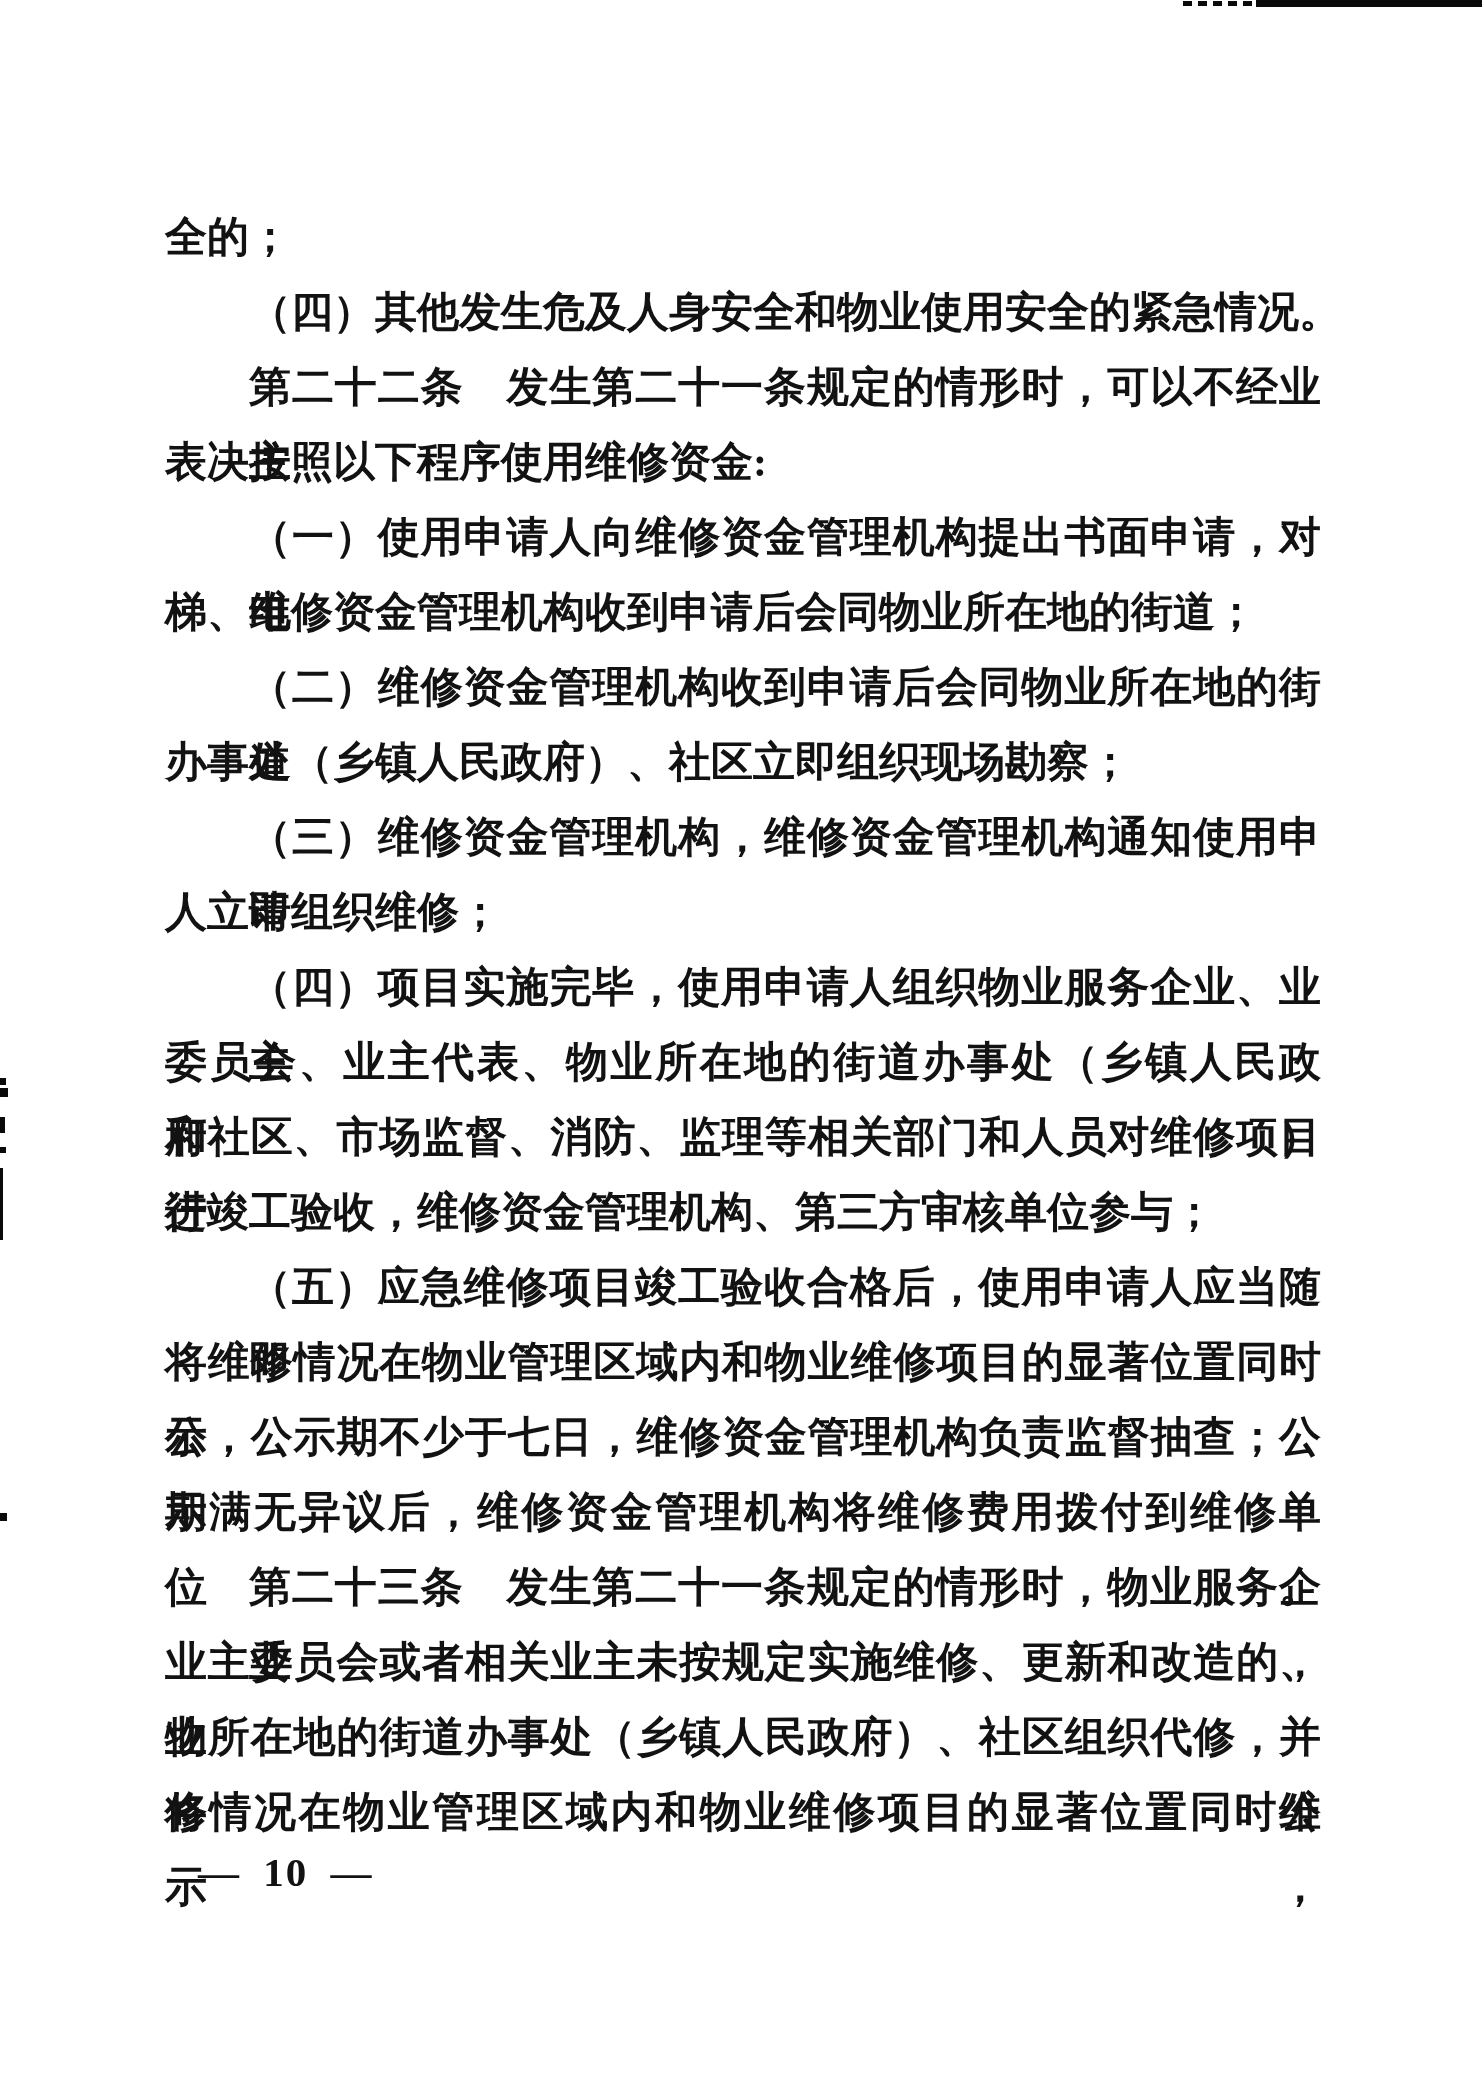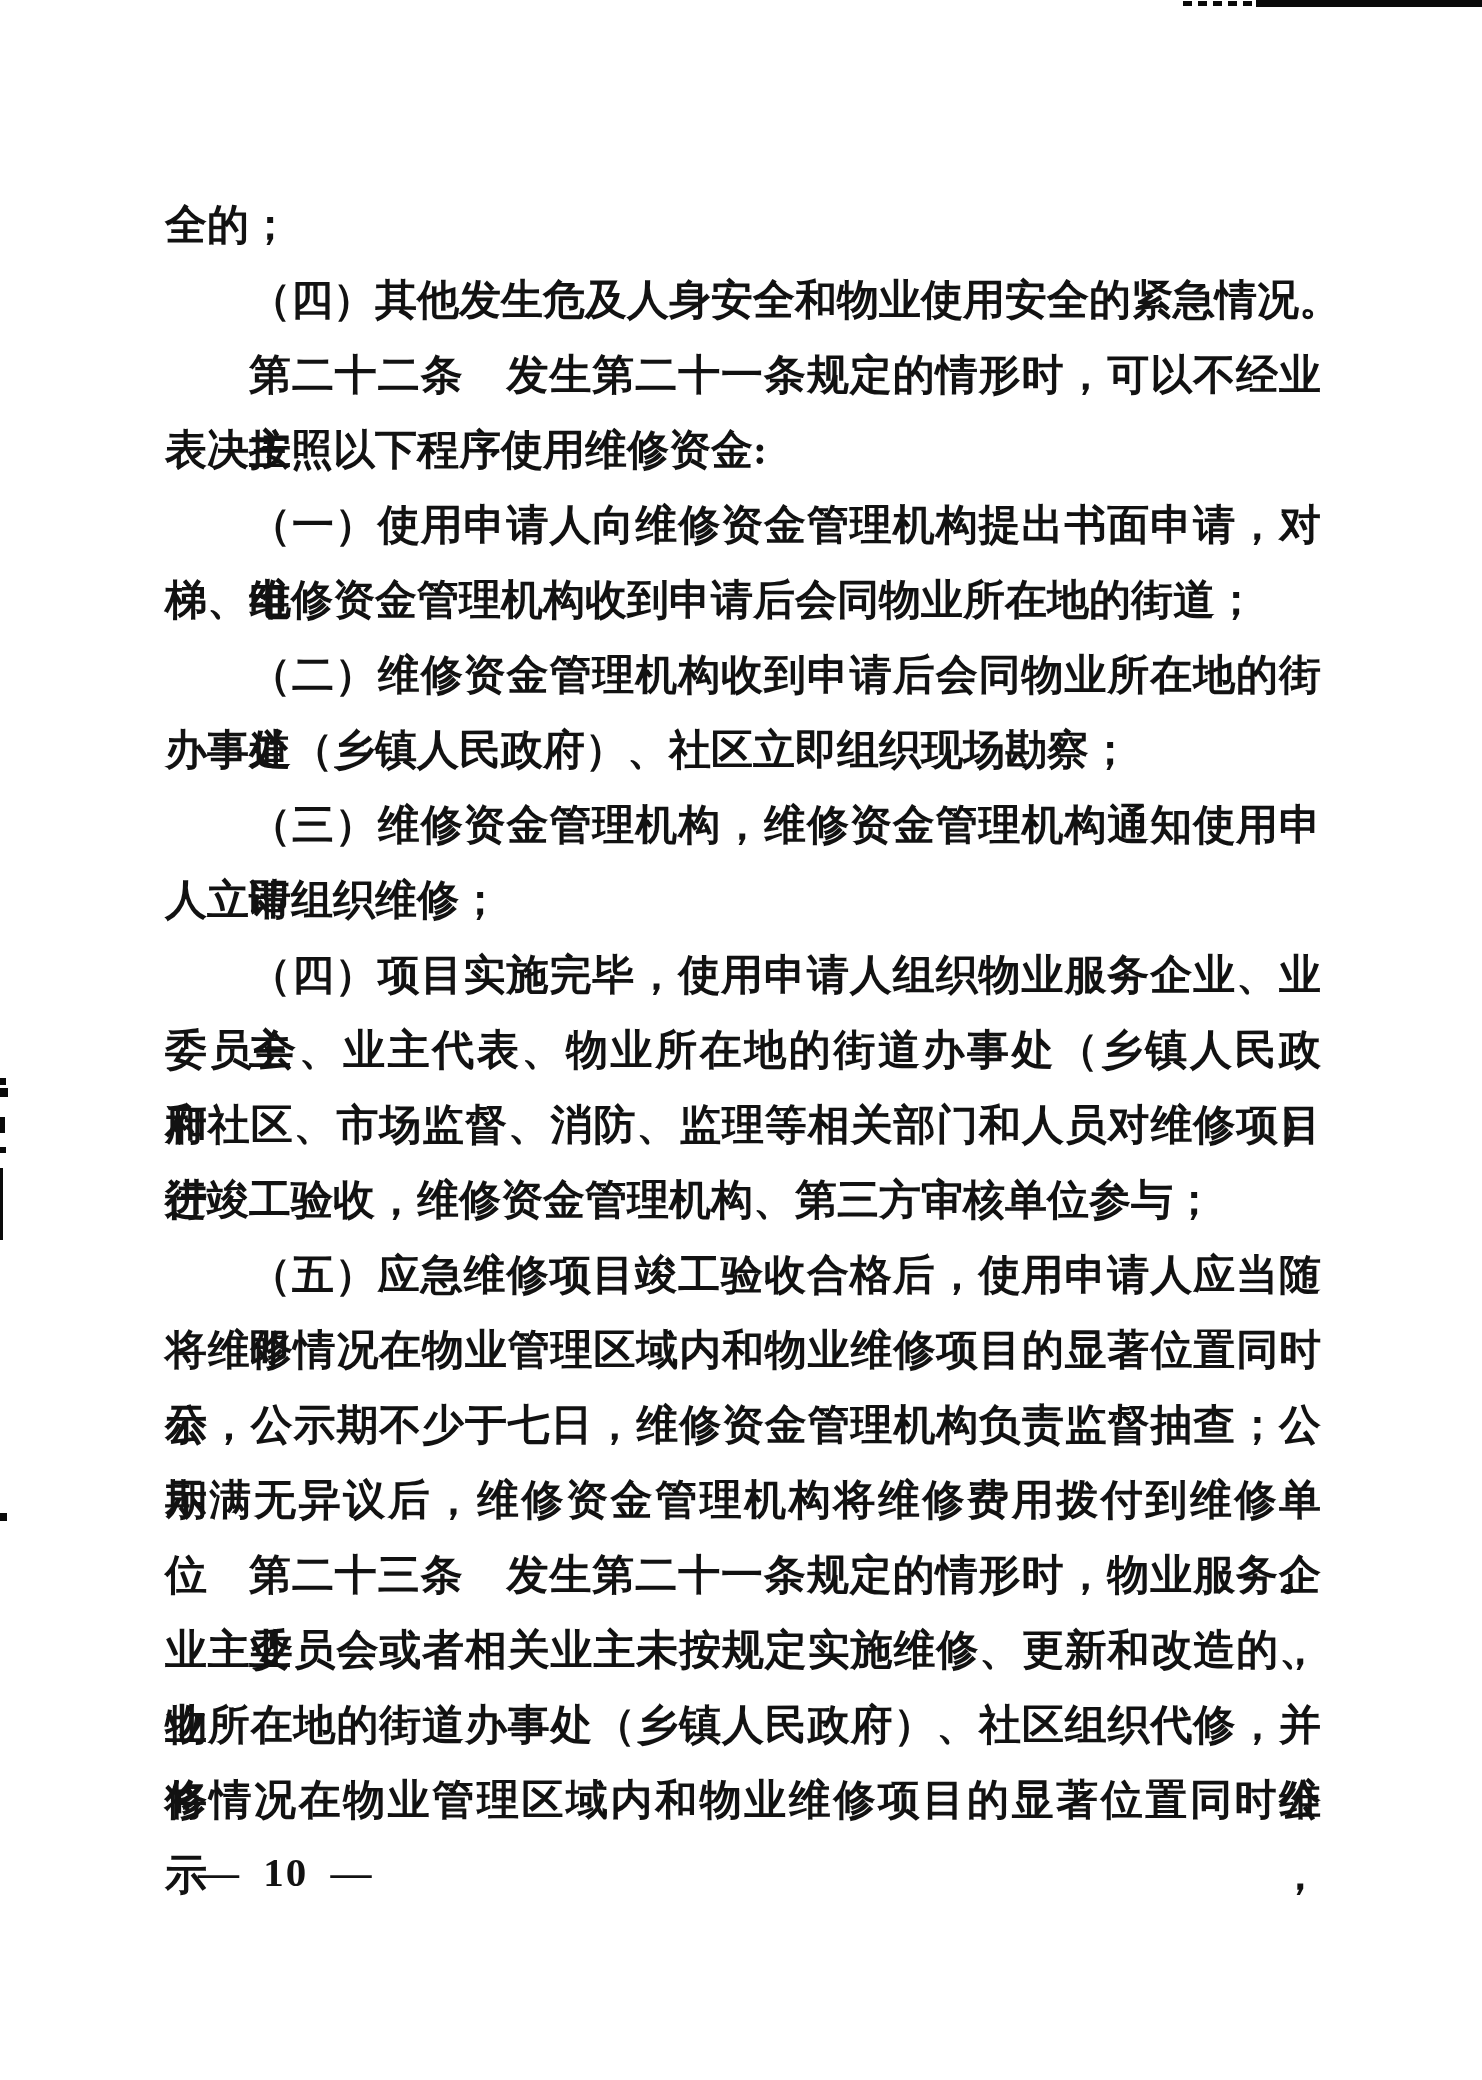--- a/index.html
+++ b/index.html
@@ -13,21 +13,21 @@
     height: 2080px;
     background: #ffffff;
     overflow: hidden;
     font-family: "Liberation Serif", serif;
     color: #121212;
   }
   
   .text-block {
     position: absolute;
     left: 165px;
-    top: 188px;
+    top: 200px;
     width: 1156px;
   }
   .line {
     height: 75px;
     line-height: 75px;
     font-size: 42px;
     font-weight: 600;
     white-space: nowrap;
     text-align: left;
     color: #121212;

